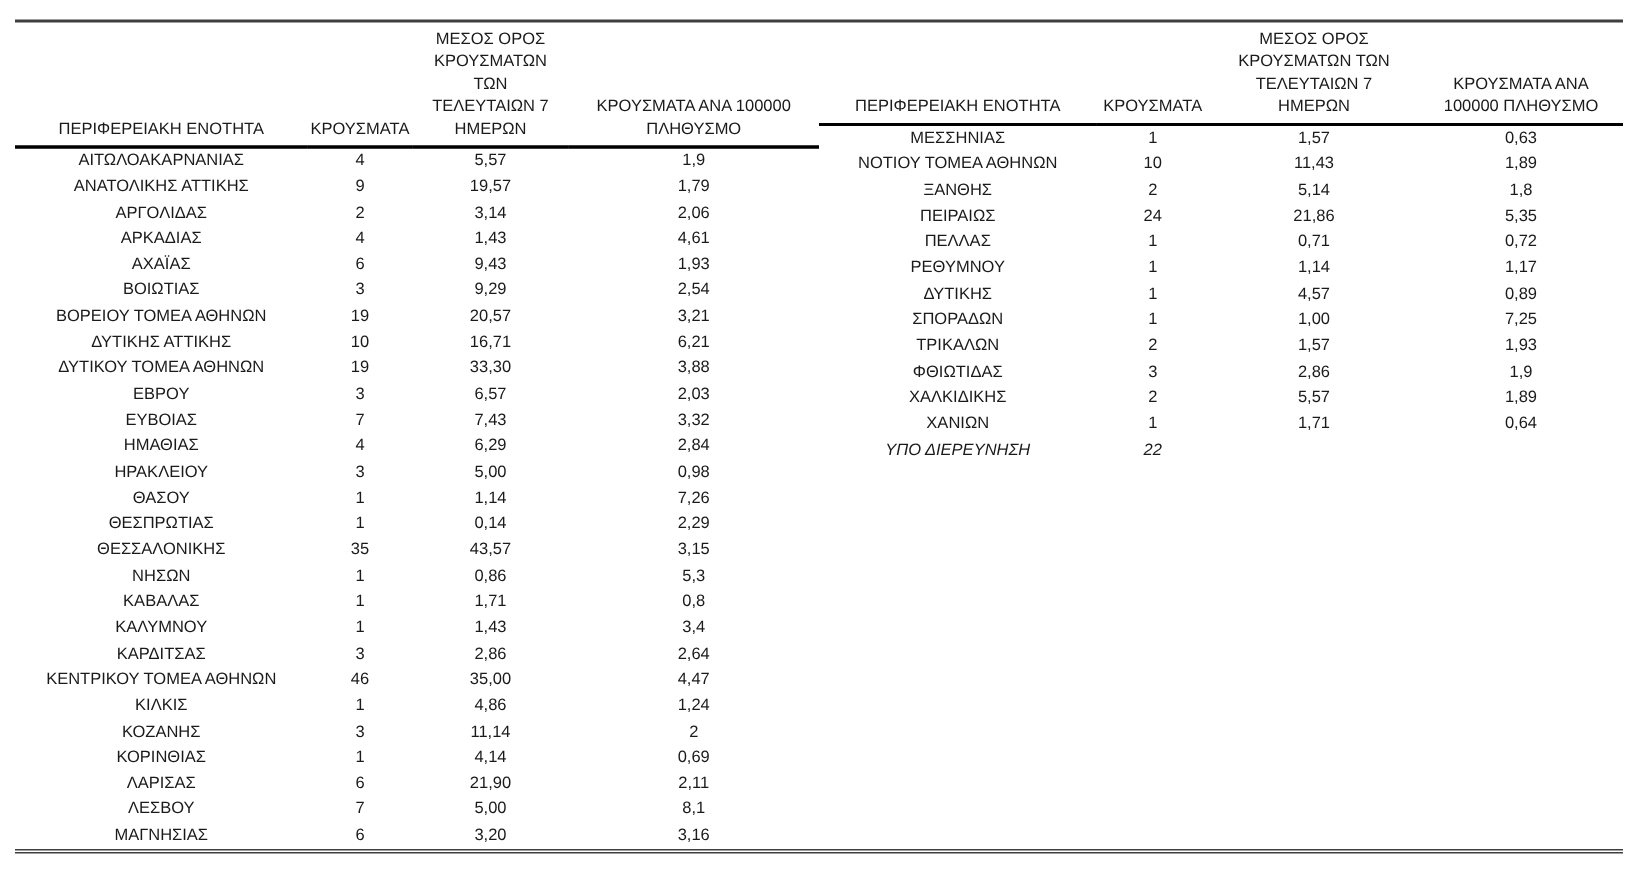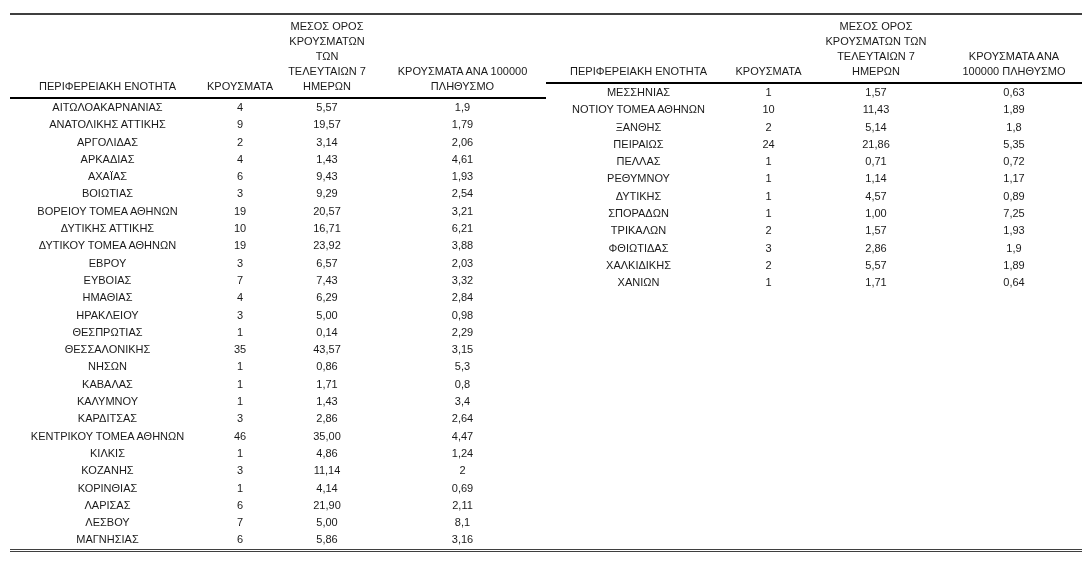--- a/index.html
+++ b/index.html
@@ -122,21 +122,21 @@
           </tr>
           <tr>
             <td>ΔΥΤΙΚΗΣ ΑΤΤΙΚΗΣ</td>
             <td>10</td>
             <td>16,71</td>
             <td>6,21</td>
           </tr>
           <tr>
             <td>ΔΥΤΙΚΟΥ ΤΟΜΕΑ ΑΘΗΝΩΝ</td>
             <td>19</td>
-            <td>23,92</td>
+            <td>33,30</td>
             <td>3,88</td>
           </tr>
           <tr>
             <td>ΕΒΡΟΥ</td>
             <td>3</td>
             <td>6,57</td>
             <td>2,03</td>
           </tr>
           <tr>
             <td>ΕΥΒΟΙΑΣ</td>
@@ -150,20 +150,26 @@
             <td>6,29</td>
             <td>2,84</td>
           </tr>
           <tr>
             <td>ΗΡΑΚΛΕΙΟΥ</td>
             <td>3</td>
             <td>5,00</td>
             <td>0,98</td>
           </tr>
           <tr>
+            <td>ΘΑΣΟΥ</td>
+            <td>1</td>
+            <td>1,14</td>
+            <td>7,26</td>
+          </tr>
+          <tr>
             <td>ΘΕΣΠΡΩΤΙΑΣ</td>
             <td>1</td>
             <td>0,14</td>
             <td>2,29</td>
           </tr>
           <tr>
             <td>ΘΕΣΣΑΛΟΝΙΚΗΣ</td>
             <td>35</td>
             <td>43,57</td>
             <td>3,15</td>
@@ -224,21 +230,21 @@
           </tr>
           <tr>
             <td>ΛΕΣΒΟΥ</td>
             <td>7</td>
             <td>5,00</td>
             <td>8,1</td>
           </tr>
           <tr>
             <td>ΜΑΓΝΗΣΙΑΣ</td>
             <td>6</td>
-            <td>5,86</td>
+            <td>3,20</td>
             <td>3,16</td>
           </tr>
         </tbody>
     </table>
 
     <table>
       <colgroup>
         <col style="width:185px">
         <col style="width:75px">
         <col style="width:140px">
@@ -322,17 +328,23 @@
             <td>2</td>
             <td>5,57</td>
             <td>1,89</td>
           </tr>
           <tr>
             <td>ΧΑΝΙΩΝ</td>
             <td>1</td>
             <td>1,71</td>
             <td>0,64</td>
           </tr>
+          <tr class="italic">
+            <td>ΥΠΟ ΔΙΕΡΕΥΝΗΣΗ</td>
+            <td>22</td>
+            <td></td>
+            <td></td>
+          </tr>
         </tbody>
     </table>
 
   </div>
 </div>
 
 </body></html>

